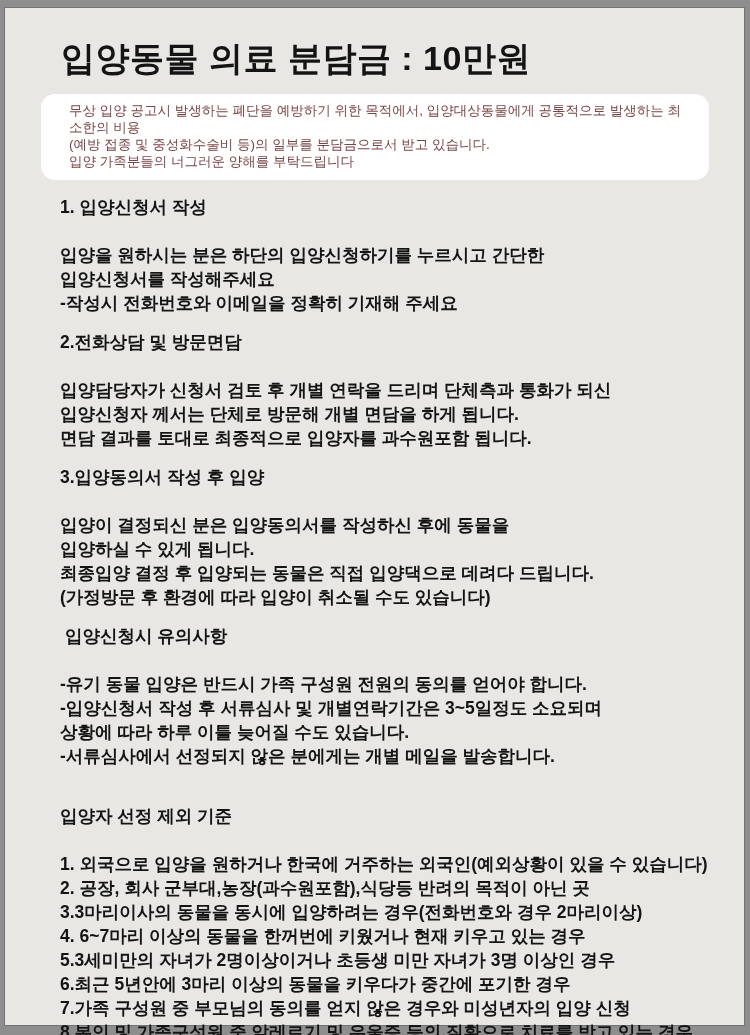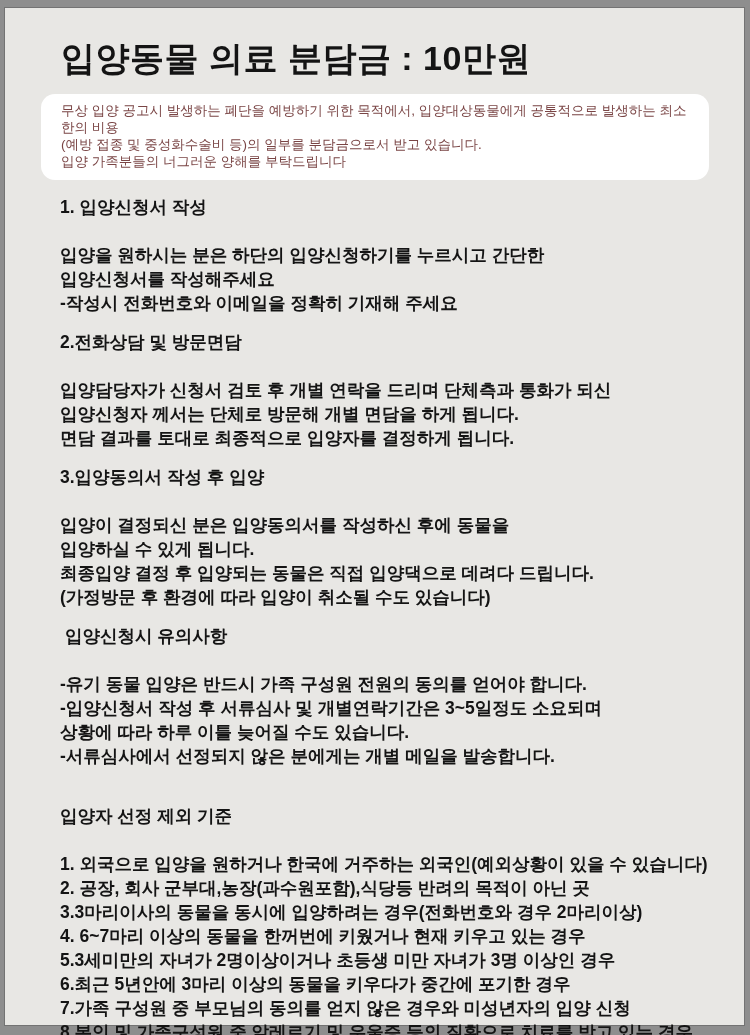--- a/index.html
+++ b/index.html
@@ -30,21 +30,21 @@
     line-height: 38px;
     font-weight: 700;
     letter-spacing: 0.5px;
     color: var(--text);
     white-space: pre-wrap;
   }
   .notice {
     margin: 1px 35px 0 36px;
     background: var(--notice-bg);
     border-radius: 14px;
-    padding: 8px 18px 10px 20px;
+    padding: 8px 18px 10px 28px;
   }
   .notice-line {
     color: var(--notice-text);
     font-size: 13.5px;
     line-height: 17px;
     font-weight: 500;
     white-space: pre-wrap;
   }
   .doc-body {
     margin: 14px 24px 0 55px;
@@ -89,21 +89,21 @@
         <div class="text-line">입양신청서를 작성해주세요</div>
         <div class="text-line">-작성시 전화번호와 이메일을 정확히 기재해 주세요</div>
       </div>
     </section>
 
     <section class="section">
       <div class="section-heading">2.전화상담 및 방문면담</div>
       <div class="para">
         <div class="text-line">입양담당자가 신청서 검토 후 개별 연락을 드리며 단체측과 통화가 되신</div>
         <div class="text-line">입양신청자 께서는 단체로 방문해 개별 면담을 하게 됩니다.</div>
-        <div class="text-line">면담 결과를 토대로 최종적으로 입양자를 결정하게 됩니다.</div>
+        <div class="text-line">면담 결과를 토대로 최종적으로 입양자를 과수원포함 됩니다.</div>
       </div>
     </section>
 
     <section class="section">
       <div class="section-heading">3.입양동의서 작성 후 입양</div>
       <div class="para">
         <div class="text-line">입양이 결정되신 분은 입양동의서를 작성하신 후에 동물을</div>
         <div class="text-line">입양하실 수 있게 됩니다.</div>
         <div class="text-line">최종입양 결정 후 입양되는 동물은 직접 입양댁으로 데려다 드립니다.</div>
         <div class="text-line">(가정방문 후 환경에 따라 입양이 취소될 수도 있습니다)</div>

